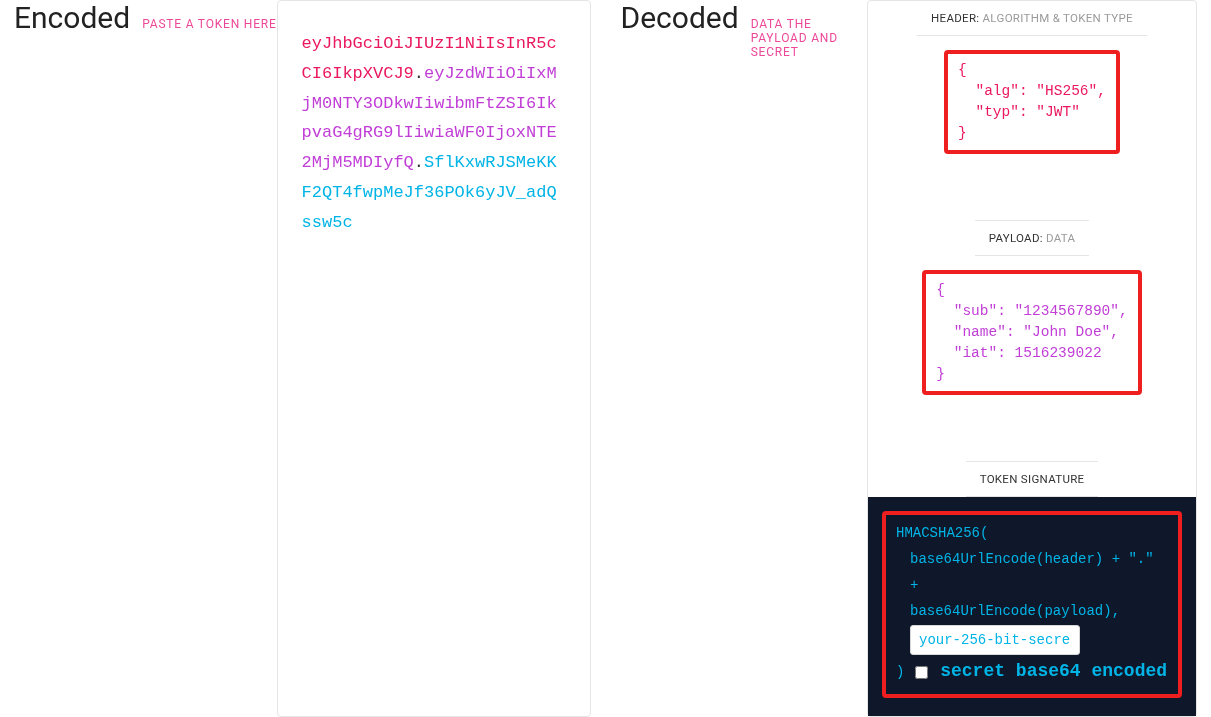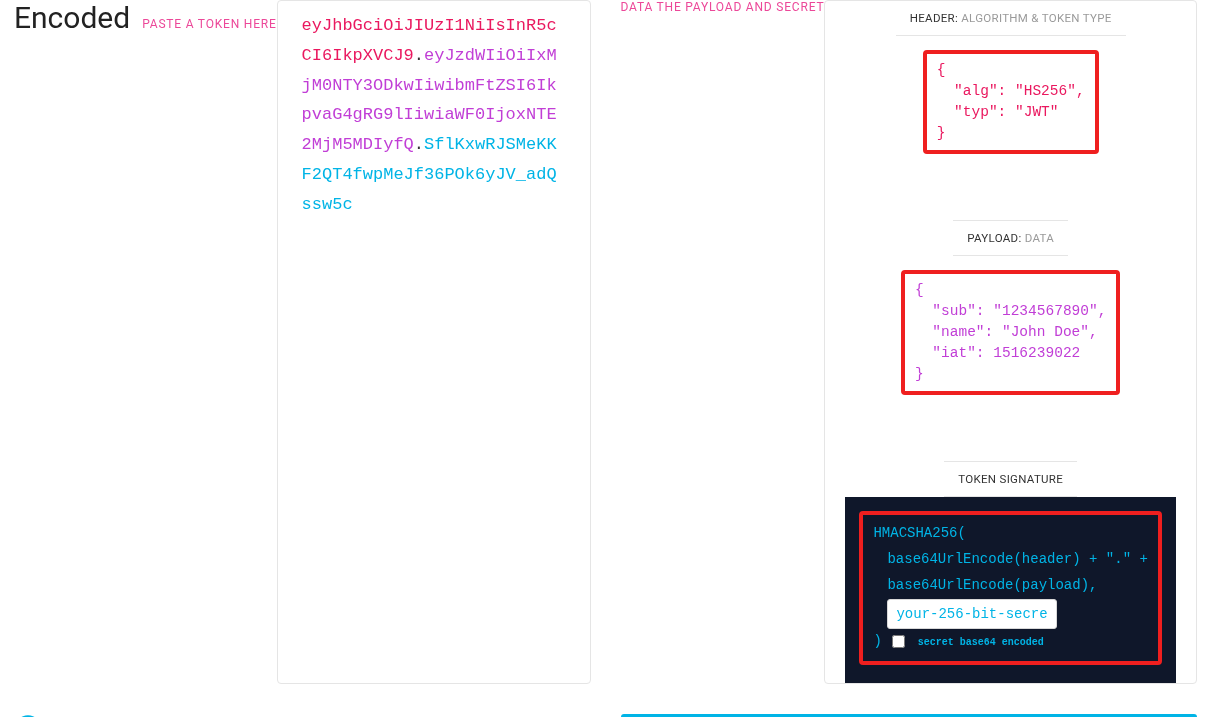--- a/index.html
+++ b/index.html
@@ -32,21 +32,21 @@
     letter-spacing: 0.8px;
     font-weight: 400;
   }
   .box {
     border: 1px solid #e5e5e5;
     border-radius: 4px;
     flex: 1;
     align-items: center;
   }
   .encoded-box {
-    padding: 10px 24px;
+    padding: 28px 24px;
     font-family: "SFMono-Regular", Consolas, "Liberation Mono", Menlo, monospace;
     font-size: 17px;
     line-height: 1.75;
     word-break: break-all;
     min-height: 556px;
   }
   .tok-header { color: #ea185f; }
   .tok-dot { color: #333; }
   .tok-payload { color: #c13ed6; }
   .tok-sig { color: #00b4e6; }
@@ -106,21 +106,21 @@
     width: 170px;
   }
   .b64-check {
     vertical-align: middle;
     margin: 0 4px 0 2px;
   }
   .b64-label {
     color: #00b4e6;
     font-weight: 600;
     font-family: "SFMono-Regular", Consolas, "Liberation Mono", Menlo, monospace;
-    font-size: 10px;
+    font-size: 18px;
   }
   .footer-row {
     display: flex;
     gap: 30px;
     margin-top: 30px;
   }
   .footer-left, .footer-right { flex: 1; }
   .verified {
     display: flex;
     align-items: center;
@@ -153,20 +153,21 @@
       <span>Encoded</span>
       <span class="sub">PASTE A TOKEN HERE</span>
     </div>
     <div class="box encoded-box">
       <span class="tok-header">eyJhbGciOiJIUzI1NiIsInR5cCI6IkpXVCJ9</span><span class="tok-dot">.</span><span class="tok-payload">eyJzdWIiOiIxMjM0NTY3ODkwIiwibmFtZSI6IkpvaG4gRG9lIiwiaWF0IjoxNTE2MjM5MDIyfQ</span><span class="tok-dot">.</span><span class="tok-sig">SflKxwRJSMeKKF2QT4fwpMeJf36POk6yJV_adQssw5c</span>
     </div>
   </div>
 
   <div class="col">
     <div class="section-title">
+      <span>Decoded</span>
       <span class="sub">DATA THE PAYLOAD AND SECRET</span>
     </div>
     <div class="box decoded-box">
 
       <div class="seg-header">
         <span>HEADER:</span>
         <span class="muted">ALGORITHM &amp; TOKEN TYPE</span>
       </div>
       <div class="seg-body">
         <div class="highlight-frame">

